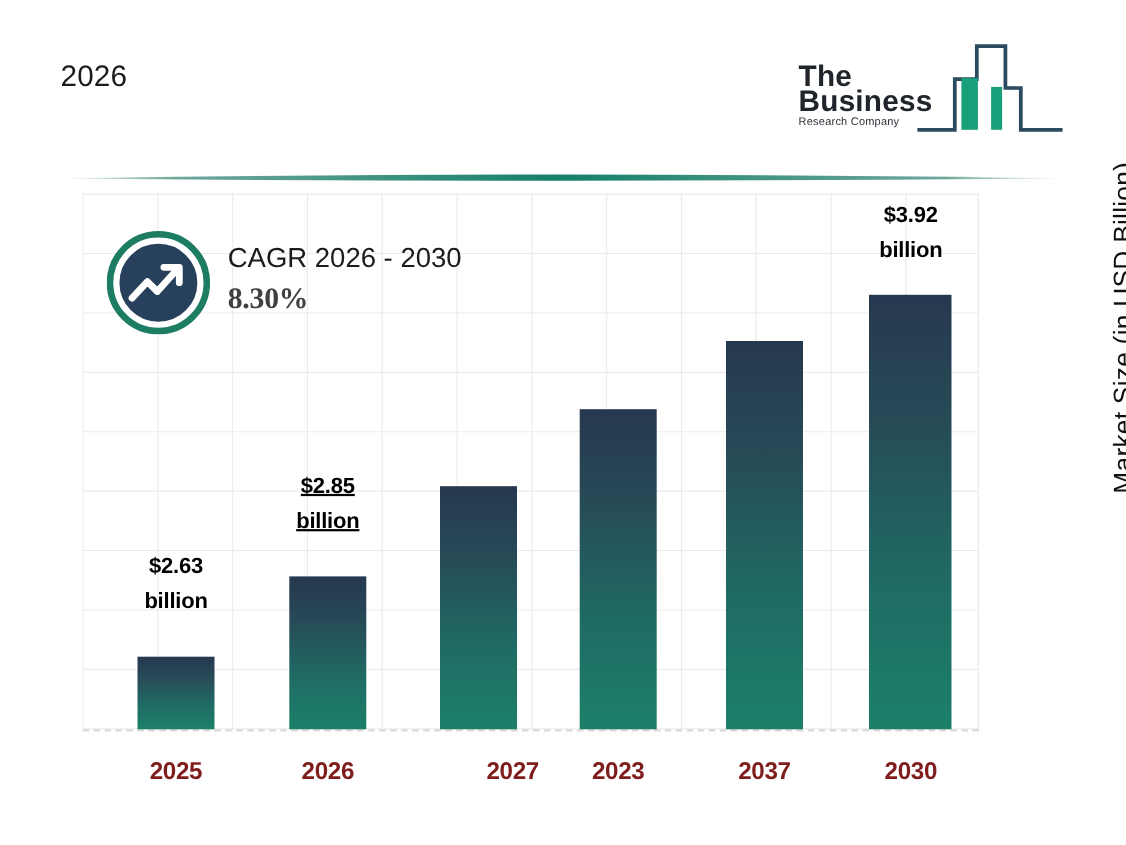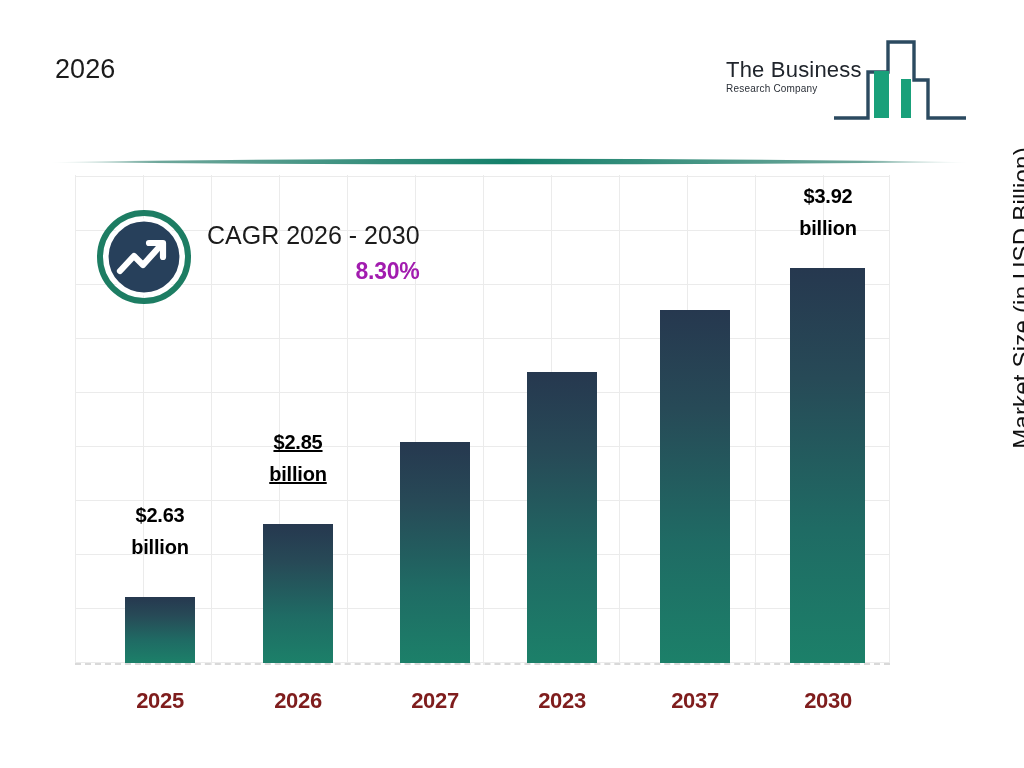--- a/index.html
+++ b/index.html
@@ -45,25 +45,25 @@
     height: 96px;
   }
   #logo-text {
     position: absolute;
     left: 4px;
     top: 26px;
     width: 150px;
     text-align: left;
   }
   #logo-text .l1 {
-    font-size: 22px;
+    font-size: 27px;
     color: #20252c;
     line-height: 23px;
     letter-spacing: 0.2px;
-    font-weight: 400;
+    font-weight: 700;
   }
   #logo-text .l2 {
     font-size: 10px;
     color: #2b3038;
     line-height: 15px;
     letter-spacing: 0.2px;
     font-weight: 400;
   }
   #logo-mark {
     position: absolute;
@@ -133,35 +133,35 @@
   }
   #cagr-circle {
     position: absolute;
     left: 0;
     top: 0;
   }
   #cagr-textblock {
     position: absolute;
     left: 110px;
     top: 8px;
-    text-align: right;
   }
   #cagr-range {
     font-size: 25px;
     color: #1b1b1b;
     line-height: 34px;
     font-weight: 400;
     white-space: nowrap;
   }
   #cagr-value {
-    font-size: 23px;
-    color: #a21caf;
+    font-size: 27px;
+    color: #404040;
     line-height: 38px;
     font-weight: bold;
     letter-spacing: -0.2px;
+    font-family: Liberation Serif, serif;
   }
 
   
   #yaxis-title {
     position: absolute;
     left: 846px;
     top: 280px;
     width: 360px;
     height: 36px;
     transform: rotate(-90deg);
@@ -260,21 +260,21 @@
       <div>billion</div>
     </div>
 
     <div class="bar-label" style="left:697px; top:5px; width:112px;">
       <div>$3.92</div>
       <div>billion</div>
     </div>
 
     <div class="tick-label" style="left:30px; top:513px; width:110px;">2025</div>
     <div class="tick-label" style="left:168px; top:513px; width:110px;">2026</div>
-    <div class="tick-label" style="left:305px; top:513px; width:110px;">2027</div>
+    <div class="tick-label" style="left:305px; top:513px; width:110px;text-align:right;">2027</div>
     <div class="tick-label" style="left:432px; top:513px; width:110px;">2023</div>
     <div class="tick-label" style="left:565px; top:513px; width:110px;">2037</div>
     <div class="tick-label" style="left:697px; top:513px; width:112px;">2030</div>
   </div>
 
   <div id="cagr">
     <svg id="cagr-circle" width="94" height="94" viewBox="0 0 94 94">
       <circle cx="47" cy="47" r="44" fill="none" stroke="#1d7d63" stroke-width="6"></circle>
       <circle cx="47" cy="47" r="37" fill="#27405b" stroke="#ffffff" stroke-width="3.2"></circle>
       <path d="M23,61 L37,46 L46,55 L64,35" fill="none" stroke="#ffffff" stroke-width="6.2" stroke-linecap="round" stroke-linejoin="round"></path>

